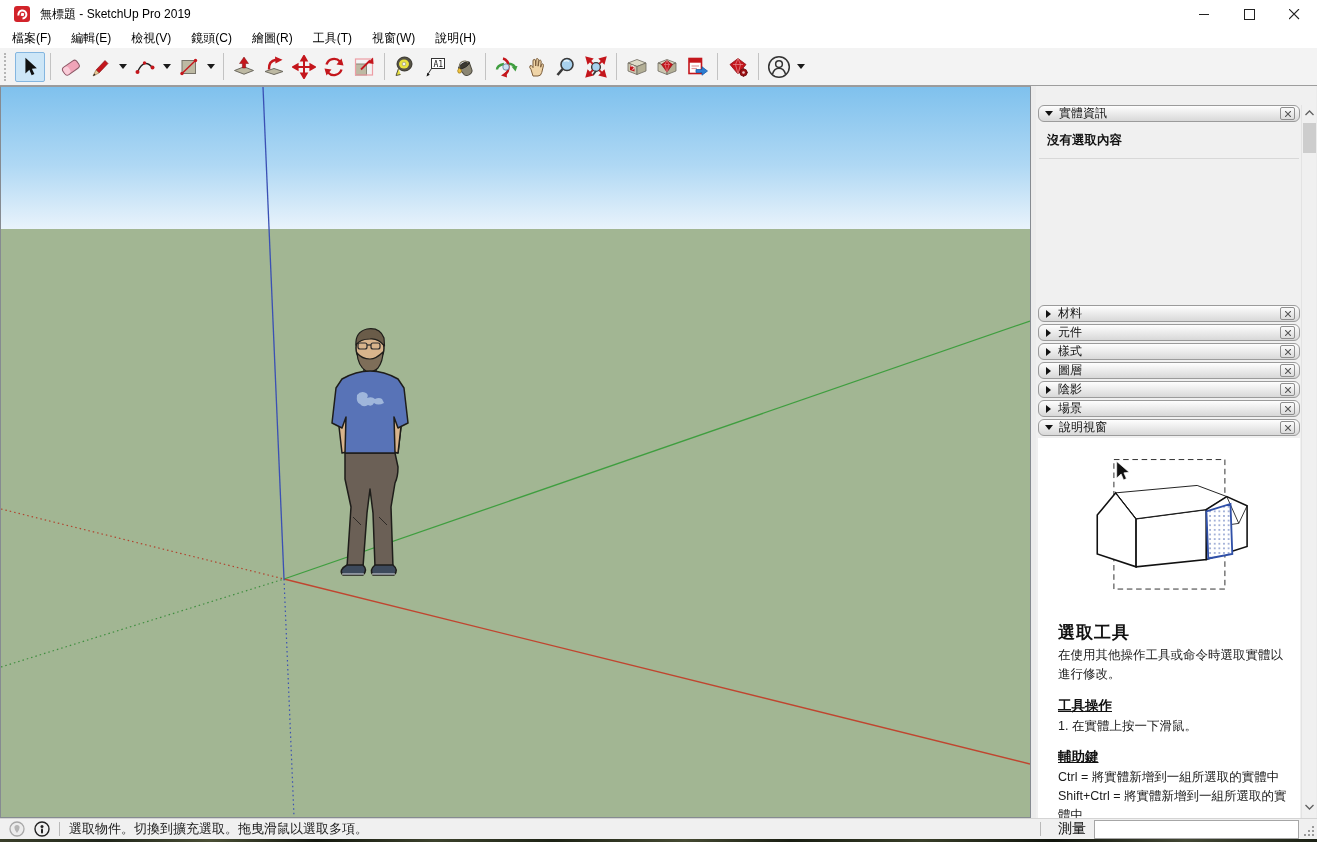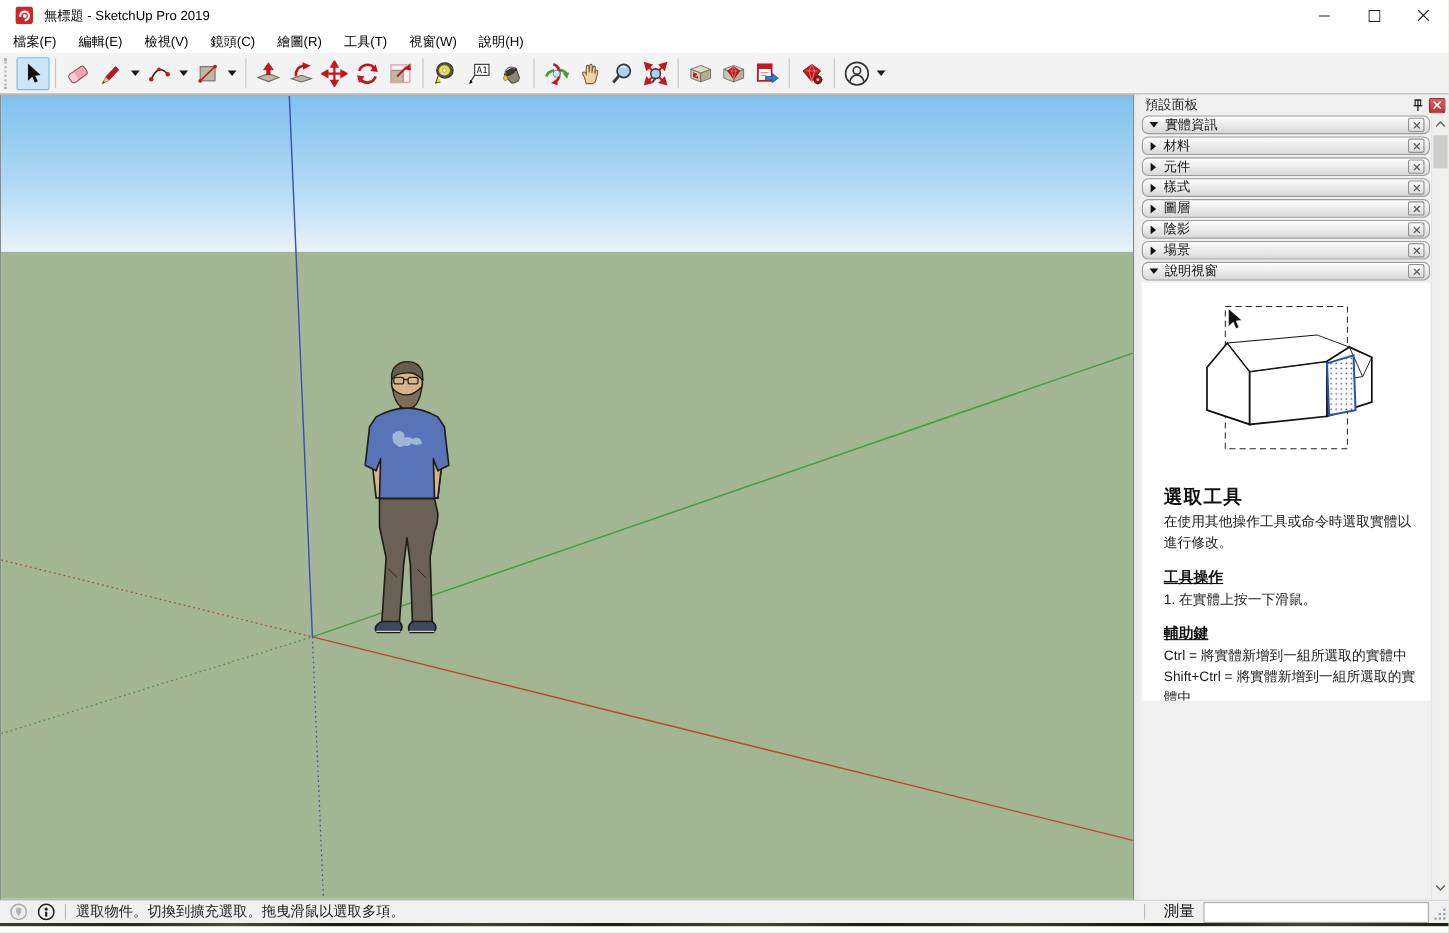--- a/index.html
+++ b/index.html
@@ -381,45 +381,34 @@
         <line x1="345" y1="324" x2="393" y2="324" stroke="none"></line>
 
         <g fill="#9FB6DB" stroke="none">
           <path d="M356,308 q4,-5 9,-2 q3,2 1,5 q5,-2 8,1 q4,-2 7,0 l2,4 q-6,3 -10,0 q-2,4 -6,2 q-5,3 -8,-1 q-4,-1 -3,-9 Z"></path>
         </g>
       </g>
     </svg>
   </div>
 
   <div class="panel">
-    <div class="panel-header">
-      <span>預設面板</span>
-      <div class="panel-pin">
-        <svg width="10" height="12" viewBox="0 0 10 12">
-          <path d="M2,1 h6 M5,1 v5 M1,6 h8 M5,6 v5" stroke="#222" stroke-width="1.2" fill="none"></path>
-          <rect x="2.5" y="1" width="5" height="5" fill="none" stroke="#222" stroke-width="1"></rect>
-        </svg>
-      </div>
-      <div class="panel-close">
-        <svg width="7" height="7" viewBox="0 0 7 7">
-            <path d="M0,0 L7,7 M7,0 L0,7" stroke="#fff" stroke-width="1.4"></path>
-          </svg>
-      </div>
-    </div>
 
     <div class="panel-body">
 
       <div class="sec">
         <div class="tri-down"></div>
         <span>實體資訊</span>
         <div class="x-btn">
           <svg width="6" height="6" viewBox="0 0 6 6">
               <path d="M0,0 L6,6 M6,0 L0,6" stroke="#555" stroke-width="1.1"></path>
             </svg>
         </div>
+      </div>
+      <div class="entity-content">
+        <div class="entity-empty">沒有選取內容</div>
       </div>
 
       <div class="sec">
         <div class="tri-right"></div>
         <span>材料</span>
         <div class="x-btn">
             <svg width="6" height="6" viewBox="0 0 6 6">
               <path d="M0,0 L6,6 M6,0 L0,6" stroke="#555" stroke-width="1.1"></path>
             </svg>
           </div>

